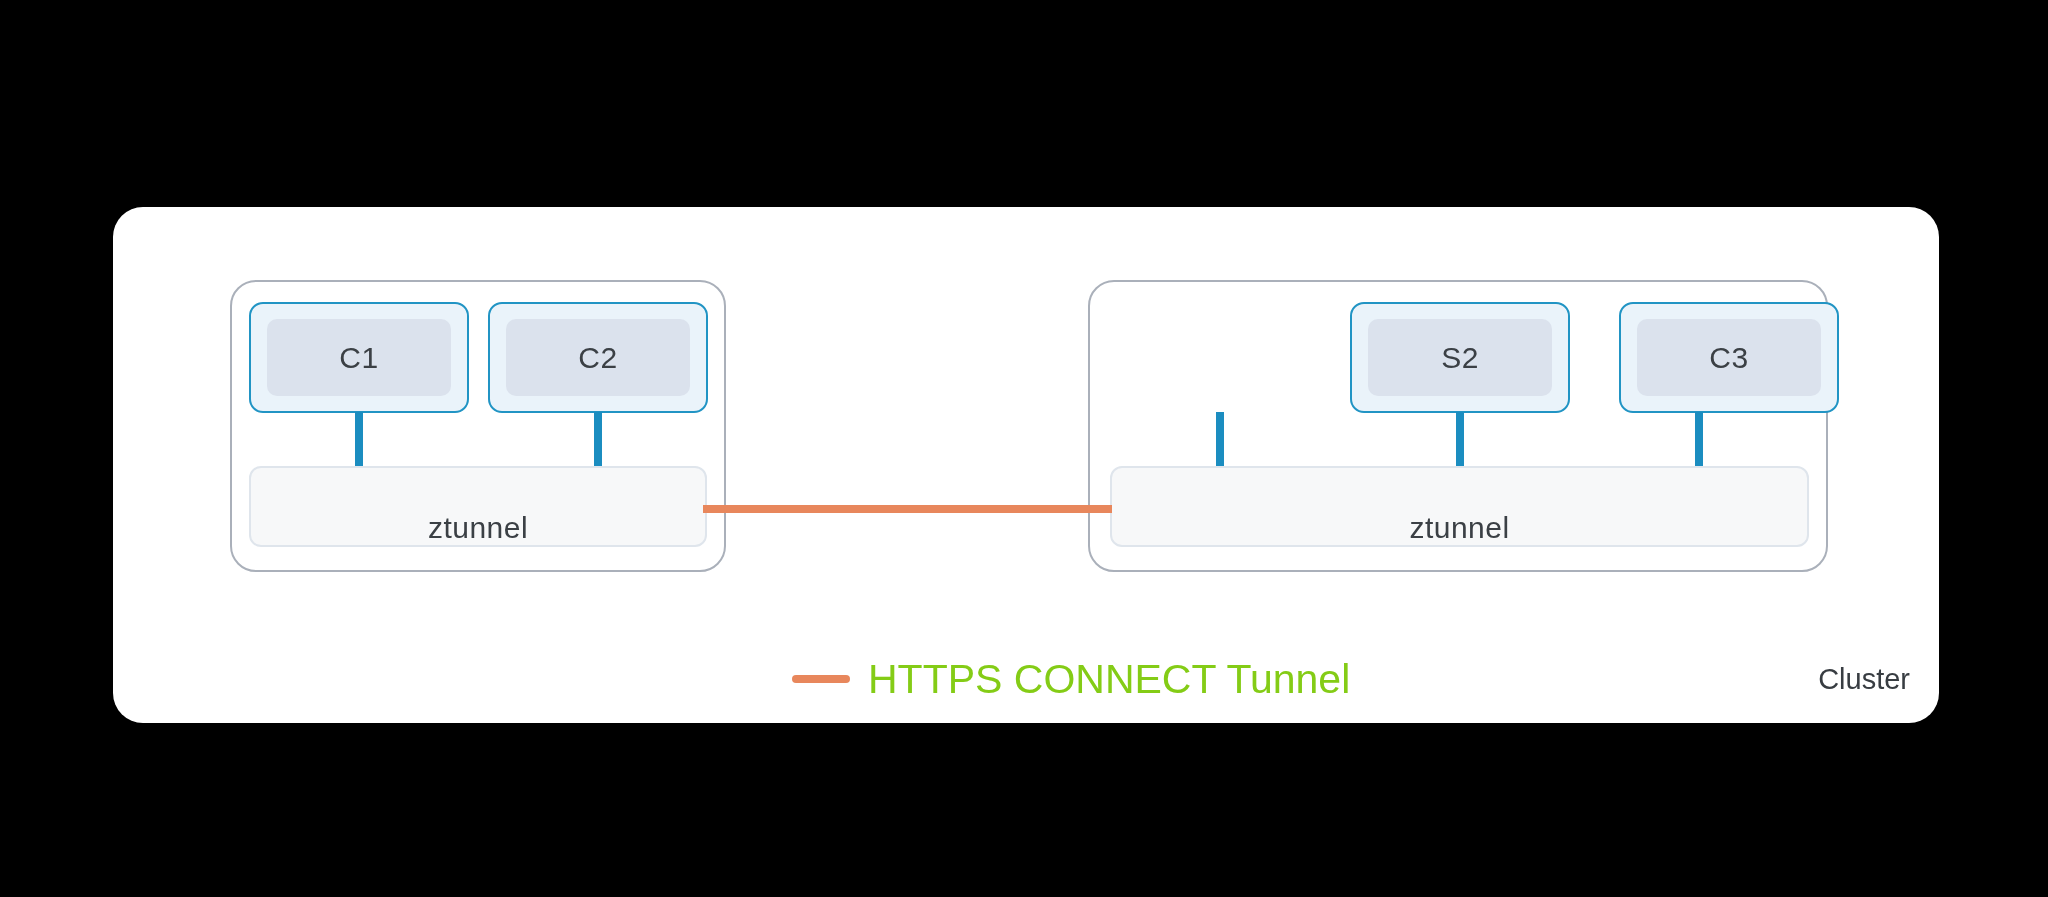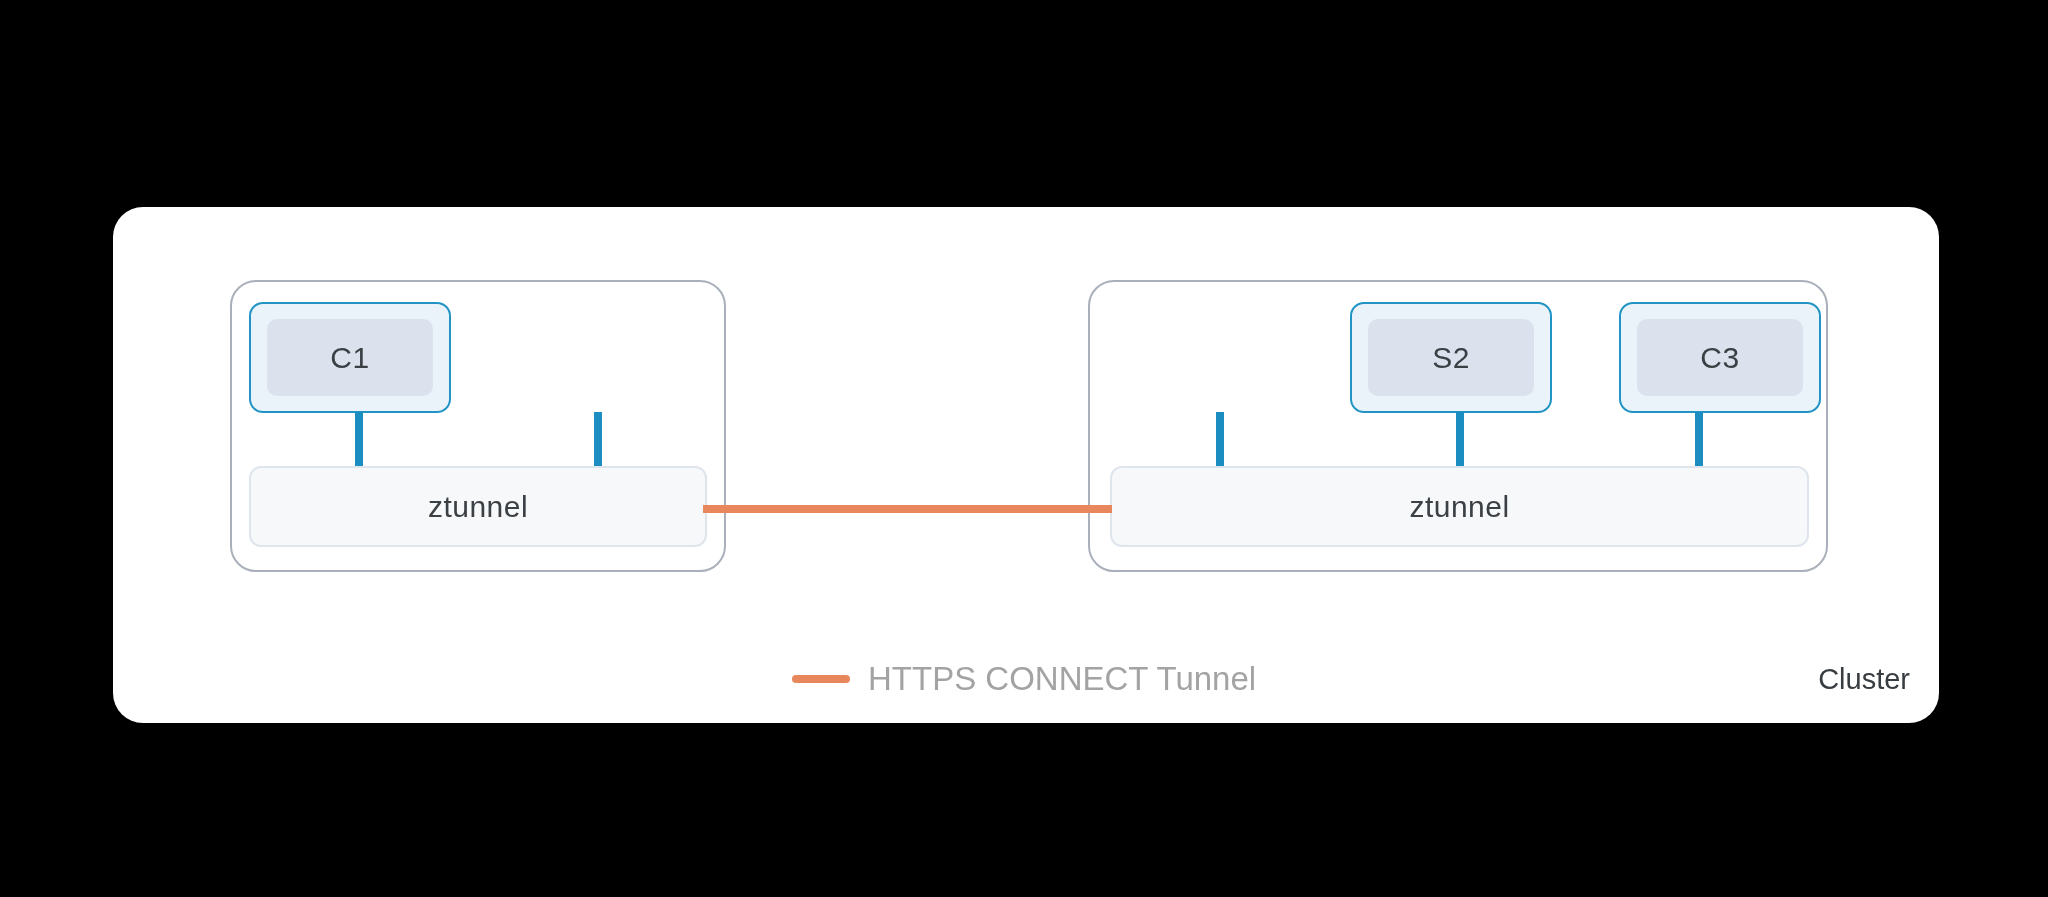--- a/index.html
+++ b/index.html
@@ -32,21 +32,21 @@
     background: #ffffff;
     border: 2px solid #aab0ba;
     border-radius: 26px;
     box-sizing: border-box;
   }
   .node-a { left: 230px; width: 496px; }
   .node-b { left: 1088px; width: 740px; }
   .pod {
     position: absolute;
     top: 302px;
-    width: 202px;
+    width: 220px;
     height: 111px;
     background: #eaf3fa;
     border: 2.5px solid #2194c4;
     border-radius: 14px;
     box-sizing: border-box;
   }
   .pod-inner {
     position: absolute;
     left: 16px;
     right: 16px;
@@ -72,21 +72,21 @@
   }
   .proxy {
     position: absolute;
     top: 466px;
     height: 81px;
     background: #f7f8f9;
     border: 2px solid #dfe5ec;
     border-radius: 12px;
     box-sizing: border-box;
     display: flex;
-    align-items: center;
+    align-items: flex-end;
     justify-content: center;
     z-index: 2;
   }
   .proxy-a { left: 249px; width: 458px; }
   .proxy-b { left: 1110px; width: 699px; }
   .proxy-label {
     font-size: 30px;
     letter-spacing: 0.5px;
     color: #3b4045;
   }
@@ -108,23 +108,23 @@
     gap: 18px;
   }
   .legend-swatch {
     display: inline-block;
     width: 58px;
     height: 8px;
     border-radius: 4px;
     background: #e8875c;
   }
   .legend-label {
-    font-size: 33px;
+    font-size: 41px;
     line-height: 40px;
-    color: #a3a3a3;
+    color: #84cc16;
   }
   .cluster-label {
     position: absolute;
     right: 138px;
     top: 659px;
     font-size: 29px;
     line-height: 40px;
     color: #383d42;
   }
 </style>
@@ -136,20 +136,25 @@
 
     <div class="node node-a" style="left:117px; top:73px; position:absolute;"></div>
 
     <div class="node node-b" style="left:975px; top:73px; position:absolute;"></div>
 
   </div>
 
   <div class="pod" style="left:249px;">
     <div class="pod-inner">
       <span class="pod-label">C1</span>
+    </div>
+  </div>
+  <div class="pod" style="left:488px;">
+    <div class="pod-inner">
+      <span class="pod-label">C2</span>
     </div>
   </div>
   <div class="pod" style="left:1350px;">
     <div class="pod-inner">
       <span class="pod-label">S2</span>
     </div>
   </div>
   <div class="pod" style="left:1619px;">
     <div class="pod-inner">
       <span class="pod-label">C3</span>

